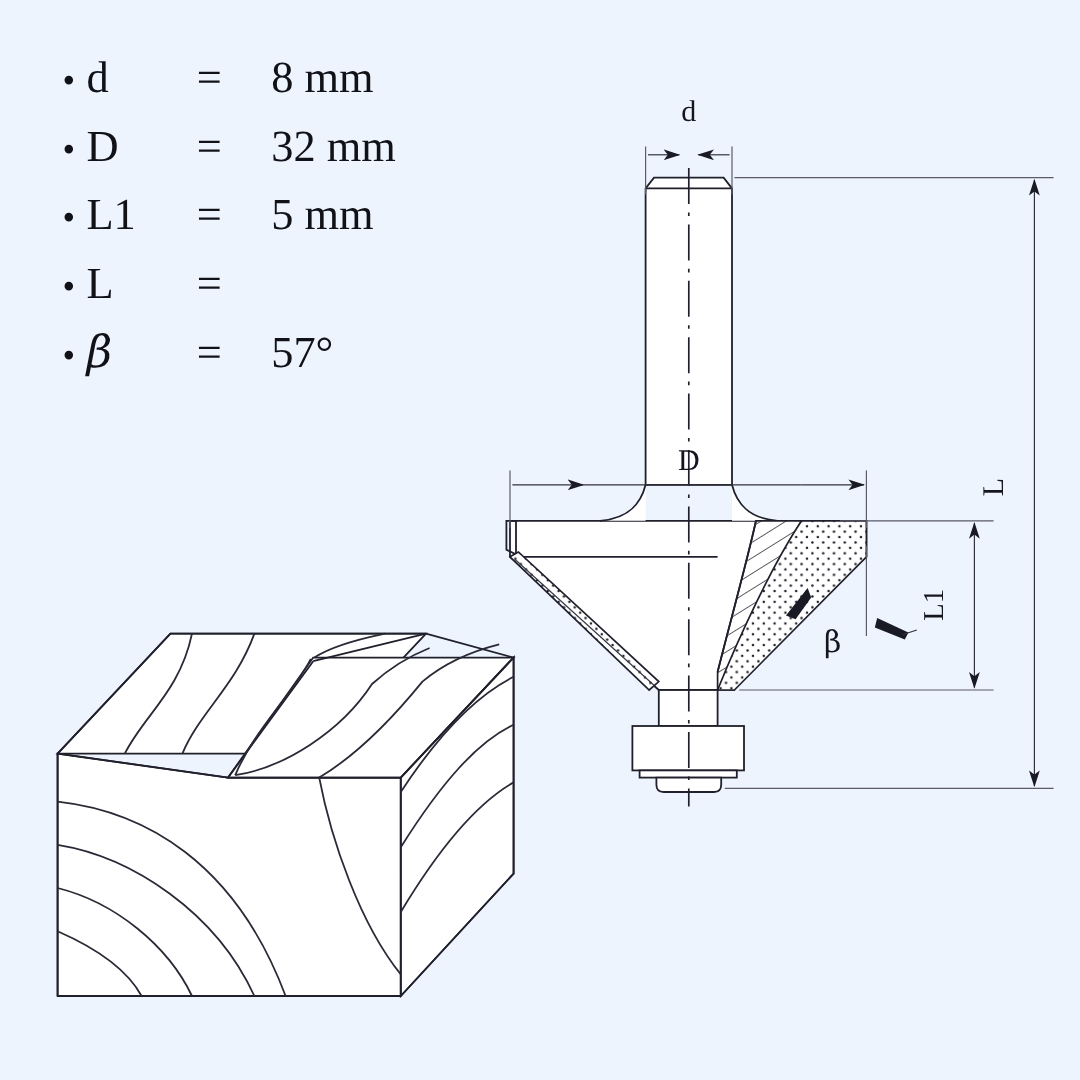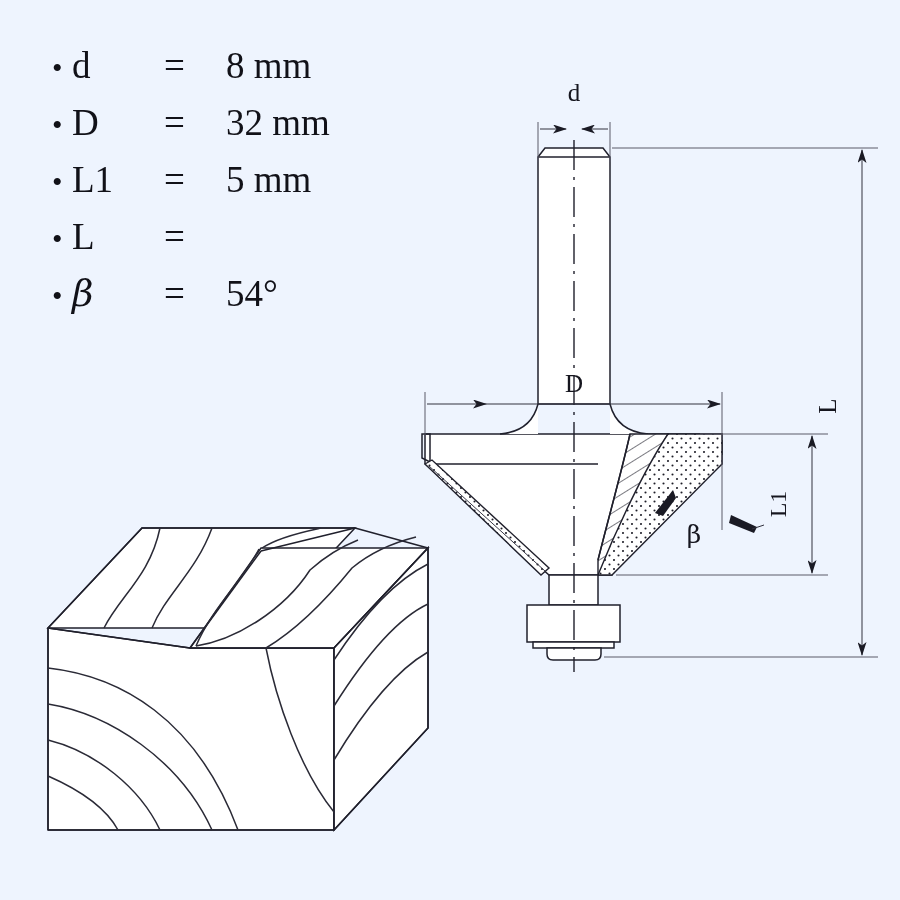--- a/index.html
+++ b/index.html
@@ -161,21 +161,21 @@
     </div>
     <div class="spec-row">
       <span class="spec-bullet">•</span>
       <span class="spec-sym">L</span>
       <span class="spec-eq">=</span>
     </div>
     <div class="spec-row">
       <span class="spec-bullet">•</span>
       <span class="spec-sym greek">β</span>
       <span class="spec-eq">=</span>
-      <span class="spec-val">54°</span>
+      <span class="spec-val">57°</span>
     </div>
   </div>
 
   <svg class="draw-svg" viewBox="0 0 900 900">
     <defs>
       <pattern id="carbideDots" width="9" height="9" patternUnits="userSpaceOnUse">
         <rect width="9" height="9" fill="#ffffff"></rect>
         <circle cx="2" cy="2" r="1.05" fill="#1e1e28"></circle>
         <circle cx="6.5" cy="6.5" r="1.05" fill="#1e1e28"></circle>
       </pattern>

